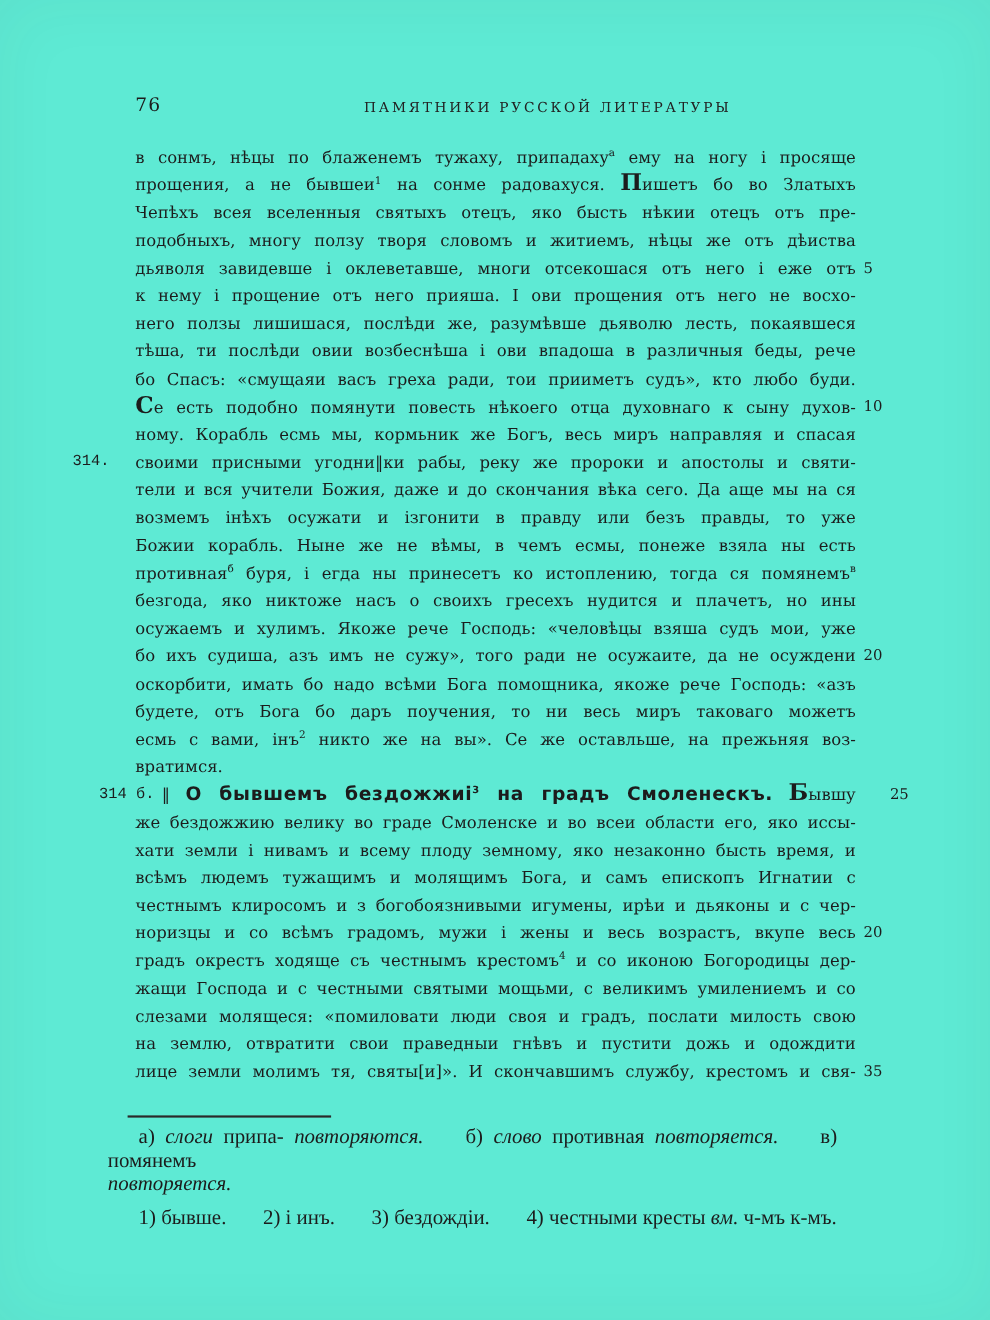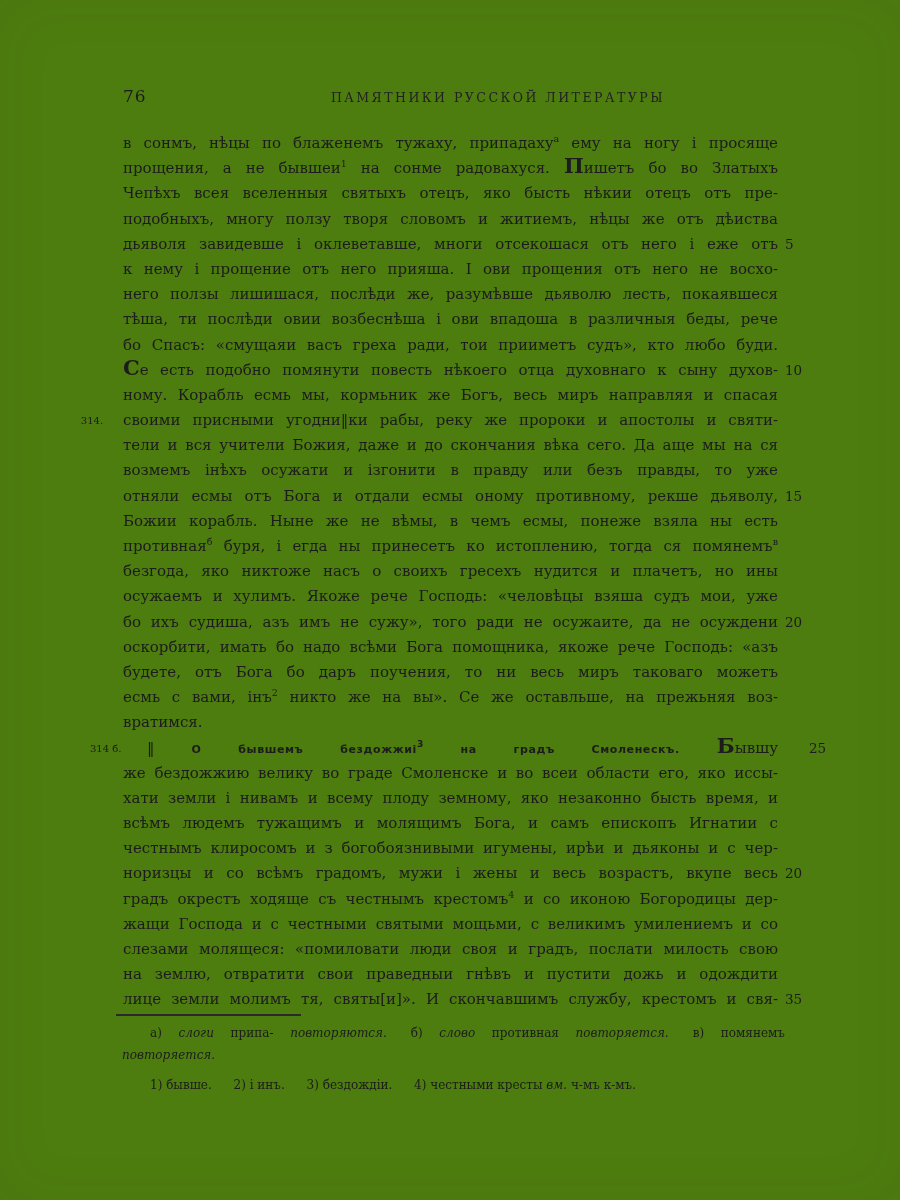--- a/index.html
+++ b/index.html
@@ -1,44 +1,44 @@
 <!DOCTYPE html>
 <html><head>
 <meta charset="utf-8">
 <style>
   html,body{margin:0;padding:0;background:#e8e8e6;}
   .page{
     position:relative;width:900px;height:1200px;margin:0 auto;
-    background:#4d7c0f;color:#1c1c1c;
+    background:#5eead4;color:#1c1c1c;
     font-family:"DejaVu Serif", "Liberation Serif", serif;
     overflow:hidden;
     box-shadow: inset 0 0 60px rgba(60,55,45,0.05);
   }
   .page-number{position:absolute;top:86px;left:123px;font-size:17px;letter-spacing:1px;}
   .running-head{position:absolute;top:90px;left:0;width:100%;text-align:center;
     font-size:12.5px;letter-spacing:2.5px;color:#222;padding-left:48px;}
   .text-block{position:absolute;top:131px;left:123px;width:655px;}
   .line{
     position:relative;height:25.2px;line-height:25.2px;font-size:15px;
     text-align:justify;text-align-last:justify;white-space:nowrap;
   }
   .line.align-left{text-align:left;text-align-last:left;}
   .sup{font-size:9.5px;vertical-align:6px;line-height:0;}
   .bold{font-family:"DejaVu Sans","Liberation Sans",sans-serif;font-weight:700;
-    font-size:11px;letter-spacing:0.6px;}
+    font-size:17px;letter-spacing:0.6px;}
   .bold.sup{font-size:9px;}
   .initcap{font-size:21px;font-weight:700;line-height:0;}
   .it{font-style:italic;}
-  .marg-left{position:absolute;left:-57px;top:0;width:52px;font-size:10px;
-    text-align:center;text-align-last:auto;line-height:25.2px;}
+  .marg-left{position:absolute;left:-57px;top:0;width:52px;font-size:14px;
+    text-align:left;text-align-last:auto;line-height:25.2px;font-family:Liberation Mono, monospace;}
   .marg-right{position:absolute;left:662px;top:0;width:40px;font-size:13.5px;
     text-align:left;text-align-last:auto;line-height:25.2px;}
   .footnote-rule{position:absolute;top:1014px;left:116px;width:185px;height:0;
     border-top:2px solid #2a2a2a;}
-  .footnotes{position:absolute;top:1023px;left:122px;width:663px;font-size:12px;}
+  .footnotes{position:absolute;top:1023px;left:98px;width:663px;font-size:19px;font-family:Liberation Serif, serif;}
   .fn-line{position:relative;line-height:21.5px;text-align:justify;text-align-last:justify;}
   .fn-line.align-left{text-align:left;text-align-last:left;}
   .fn-numbers{margin-top:9px;}
 </style>
 </head>
 <body>
 
 <div class="page">
   <div class="page-number">76</div>
   <div class="running-head">ПАМЯТНИКИ РУССКОЙ ЛИТЕРАТУРЫ</div>
@@ -51,21 +51,20 @@
       <div class="line"><span>дьяволя завидевше і оклеветавше, многи отсекошася отъ него і еже отъ</span><span class="marg-right">5</span></div>
       <div class="line"><span>к нему і прощение отъ него прияша. І ови прощения отъ него не восхо-</span></div>
       <div class="line"><span>него ползы лишишася, послѣди же, разумѣвше дьяволю лесть, покаявшеся</span></div>
       <div class="line"><span>тѣша, ти послѣди овии возбеснѣша і ови впадоша в различныя беды, рече</span></div>
       <div class="line"><span>бо Спасъ: «смущаяи васъ греха ради, тои прииметъ судъ», кто любо буди.</span></div>
       <div class="line"><span class="initcap">С</span><span>е есть подобно помянути повесть нѣкоего отца духовнаго к сыну духов-</span><span class="marg-right">10</span></div>
       <div class="line"><span>ному. Корабль есмь мы, кормьник же Богъ, весь миръ направляя и спасая</span></div>
       <div class="line"><span>своими присными угодни‖ки рабы, реку же пророки и апостолы и святи-</span><span class="marg-left">314.</span></div>
       <div class="line"><span>тели и вся учители Божия, даже и до скончания вѣка сего. Да аще мы на ся</span></div>
       <div class="line"><span>возмемъ інѣхъ осужати и ізгонити в правду или безъ правды, то уже</span></div>
-      <div class="line"><span>отняли есмы отъ Бога и отдали есмы оному противному, рекше дьяволу,</span><span class="marg-right">15</span></div>
       <div class="line"><span>Божии корабль. Ныне же не вѣмы, в чемъ есмы, понеже взяла ны есть</span></div>
       <div class="line"><span>противная</span><span class="sup">б</span><span> буря, і егда ны принесетъ ко истоплению, тогда ся помянемъ</span><span class="sup">в</span></div>
       <div class="line"><span>безгода, яко никтоже насъ о своихъ гресехъ нудится и плачетъ, но ины</span></div>
       <div class="line"><span>осужаемъ и хулимъ. Якоже рече Господь: «человѣцы взяша судъ мои, уже</span></div>
       <div class="line"><span>бо ихъ судиша, азъ имъ не сужу», того ради не осужаите, да не осуждени</span><span class="marg-right">20</span></div>
       <div class="line"><span>оскорбити, имать бо надо всѣми Бога помощника, якоже рече Господь: «азъ</span></div>
       <div class="line"><span>будете, отъ Бога бо даръ поучения, то ни весь миръ таковаго можетъ</span></div>
       <div class="line"><span>есмь с вами, інъ</span><span class="sup">2</span><span> никто же на вы». Се же оставльше, на прежьняя воз-</span></div>
       <div class="line align-left"><span>вратимся.</span></div>
       <div class="line" style="text-indent: 24px;"><span>‖ </span><span class="bold">О бывшемъ бездожжиі</span><span class="bold sup">3</span><span class="bold"> на градъ Смоленескъ.</span><span> </span><span class="initcap">Б</span><span>ывшу</span><span class="marg-left">314 б.</span><span class="marg-right">25</span></div>

